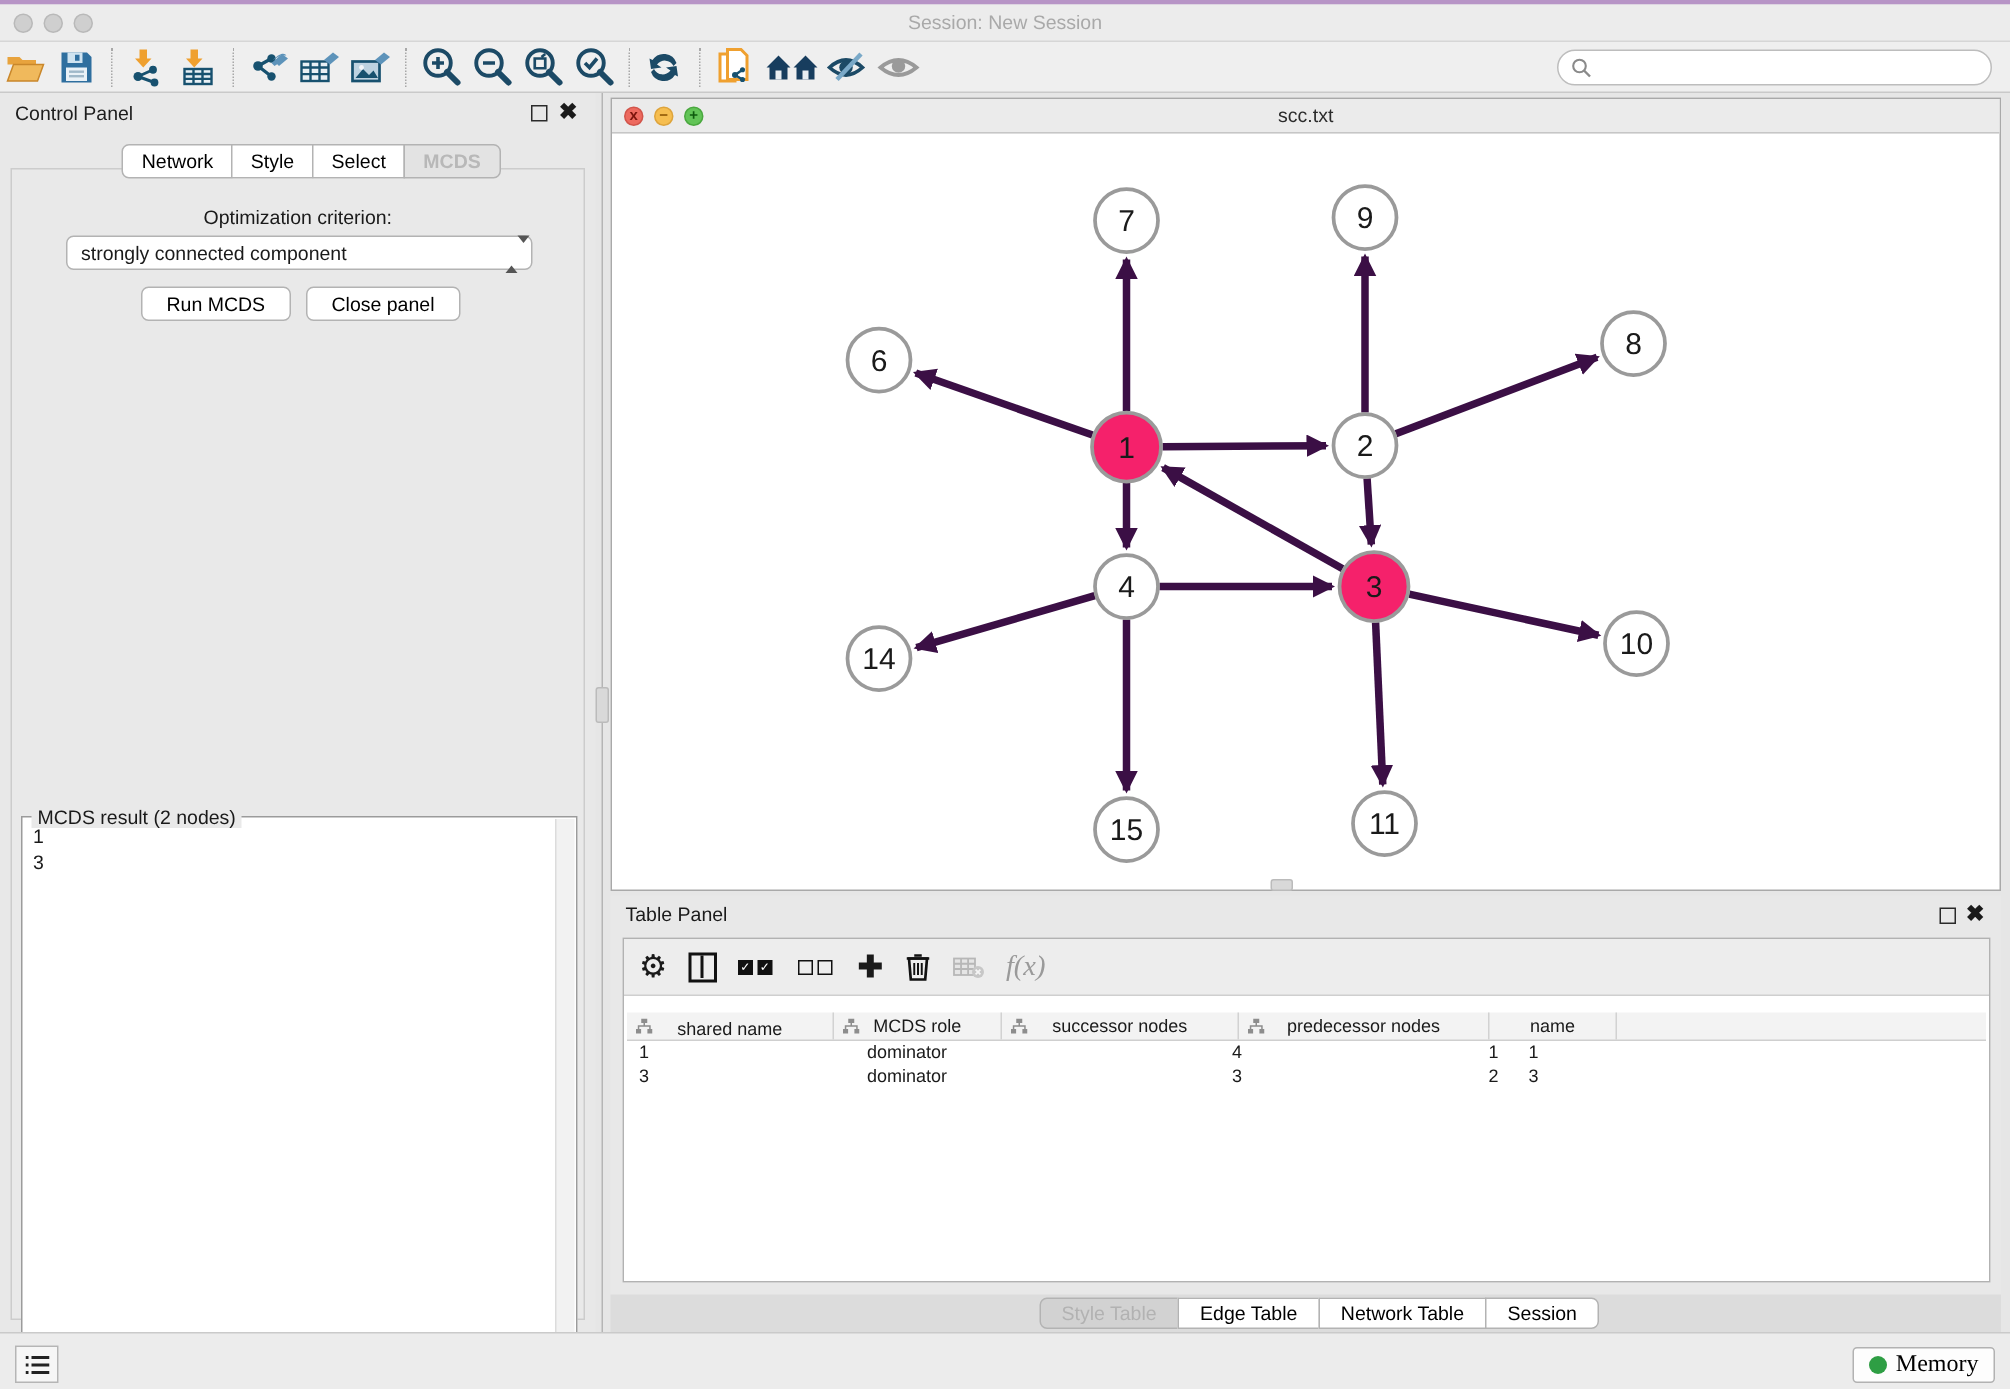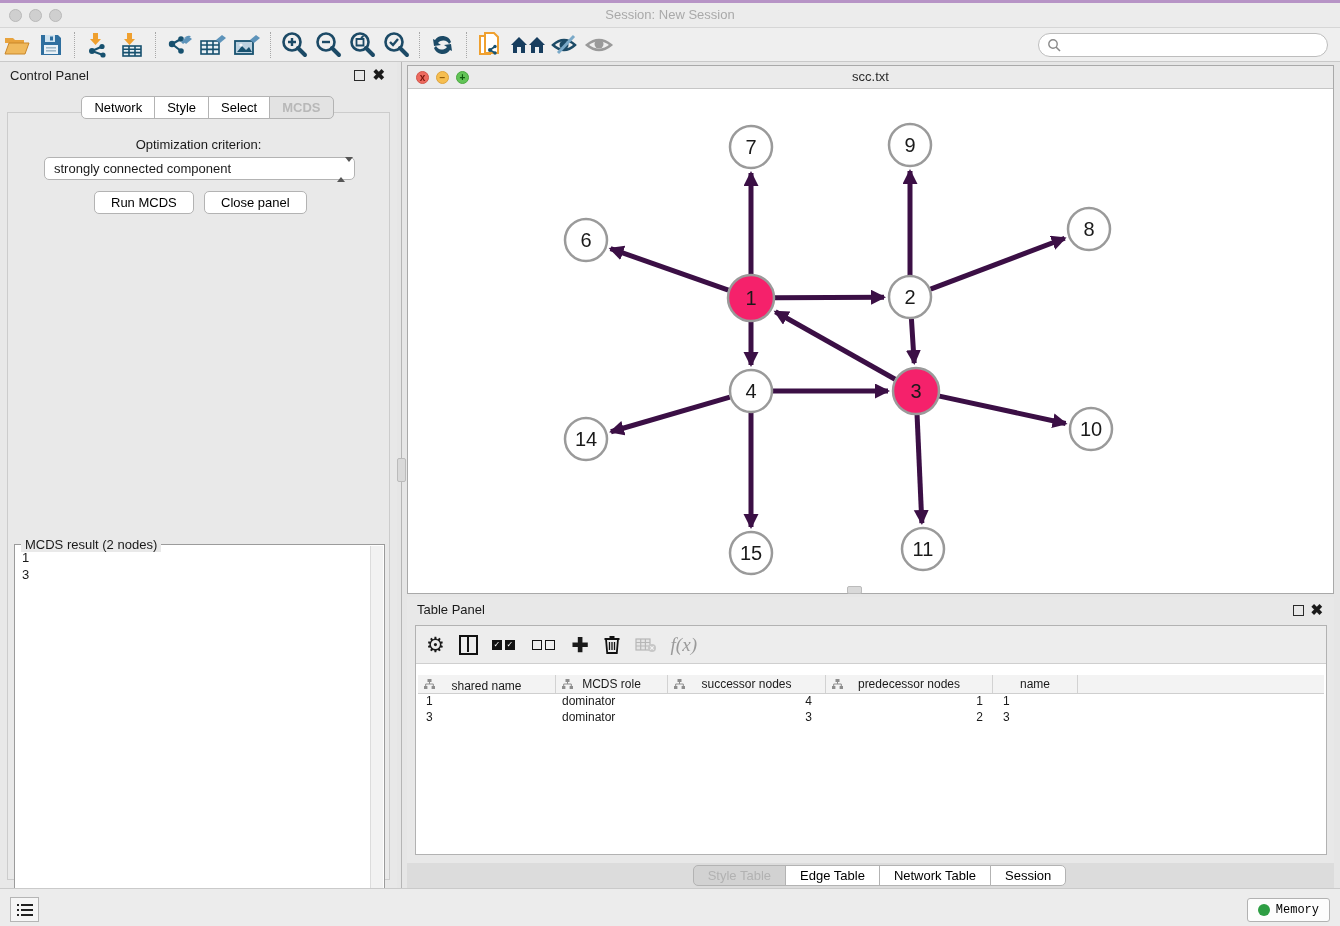--- a/index.html
+++ b/index.html
@@ -103,37 +103,37 @@
 
   #tp-table { position:absolute; left:2px; top:49px; right:2px; }
   #tp-head { display:flex; height:19px; background:#f3f3f3; border-bottom:1px solid #cfcfcf;
     font-size:12px; }
   .th { display:flex; align-items:center; justify-content:center; border-right:1px solid #d2d2d2;
     position:relative; gap:5px; }
   .th svg { position:absolute; left:6px; top:4px; }
   .tr { display:flex; height:16px; font-size:12px; }
   .td { overflow:hidden; white-space:nowrap; }
   .c0{width:138px;align-items:flex-end;} .c1{width:112px;} .c2{width:158px;} .c3{width:167px;} .c4{width:85px;}
-  .td.c0{padding-left:8px;} .td.c1{padding-left:6px;}
+  .td.c0{padding-left:8px;} .td.c1{padding-left:6px;margin-left:16px;}
   .td.c2{text-align:right;padding-right:14px;} .td.c3{text-align:right;padding-right:10px;}
   .td.c4{padding-left:10px;}
 
   #tp-tabs { position:absolute; left:0; top:266px; width:927px; height:25px; background:#dcdcdc;
     display:flex; justify-content:center; align-items:center; }
   #tp-tabs .seg { padding:2px 14px; }
   #tp-tabs .seg.active { background:#d2d2d2; color:#b2b2b2; }
 
   
   #status-bar { left:0; top:888px; width:1340px; height:38px; background:#ececec;
     border-top:1px solid #cacaca; }
   #list-btn { position:absolute; left:10px; top:8px; width:29px; height:25px; background:#f6f6f6;
     border:1px solid #b5b5b5; display:flex; align-items:center; justify-content:center; }
   #memory-btn { position:absolute; right:10px; top:9px; height:24px; background:#fdfdfd;
-    border:1px solid #b2b2b2; border-radius:3px; font-size:12px; display:flex; align-items:center;
-    padding:0 10px; gap:6px; font-family:Liberation Mono, monospace; }
+    border:1px solid #b2b2b2; border-radius:3px; font-size:16px; display:flex; align-items:center;
+    padding:0 10px; gap:6px; font-family:Liberation Serif, serif; }
   #mem-dot { width:12px; height:12px; border-radius:50%; background:#2e9e44; }
 </style>
 </head>
 <body>
 
 <div class="abs" id="top-strip"></div>
 <div class="abs" id="titlebar">
   <div class="tl" id="tl1"></div>
   <div class="tl" id="tl2"></div>
   <div class="tl" id="tl3"></div>

